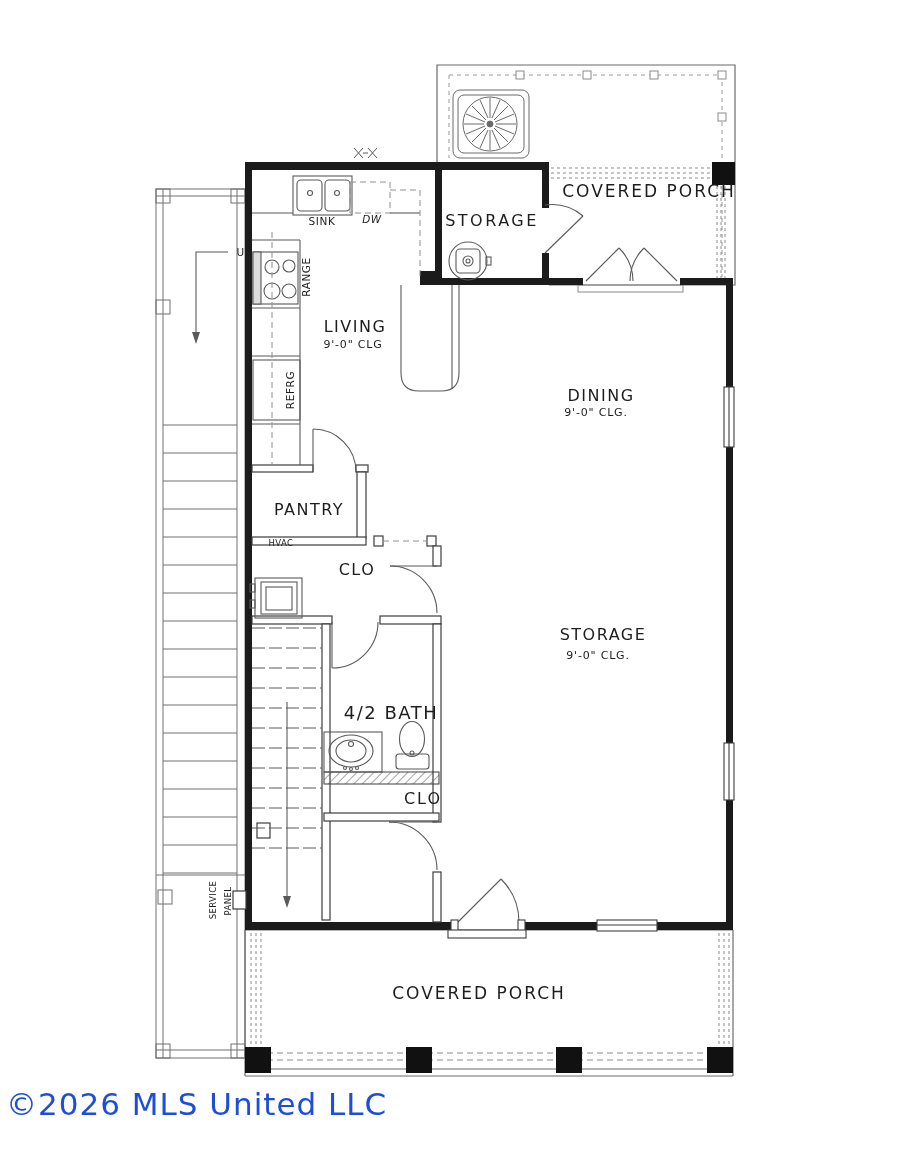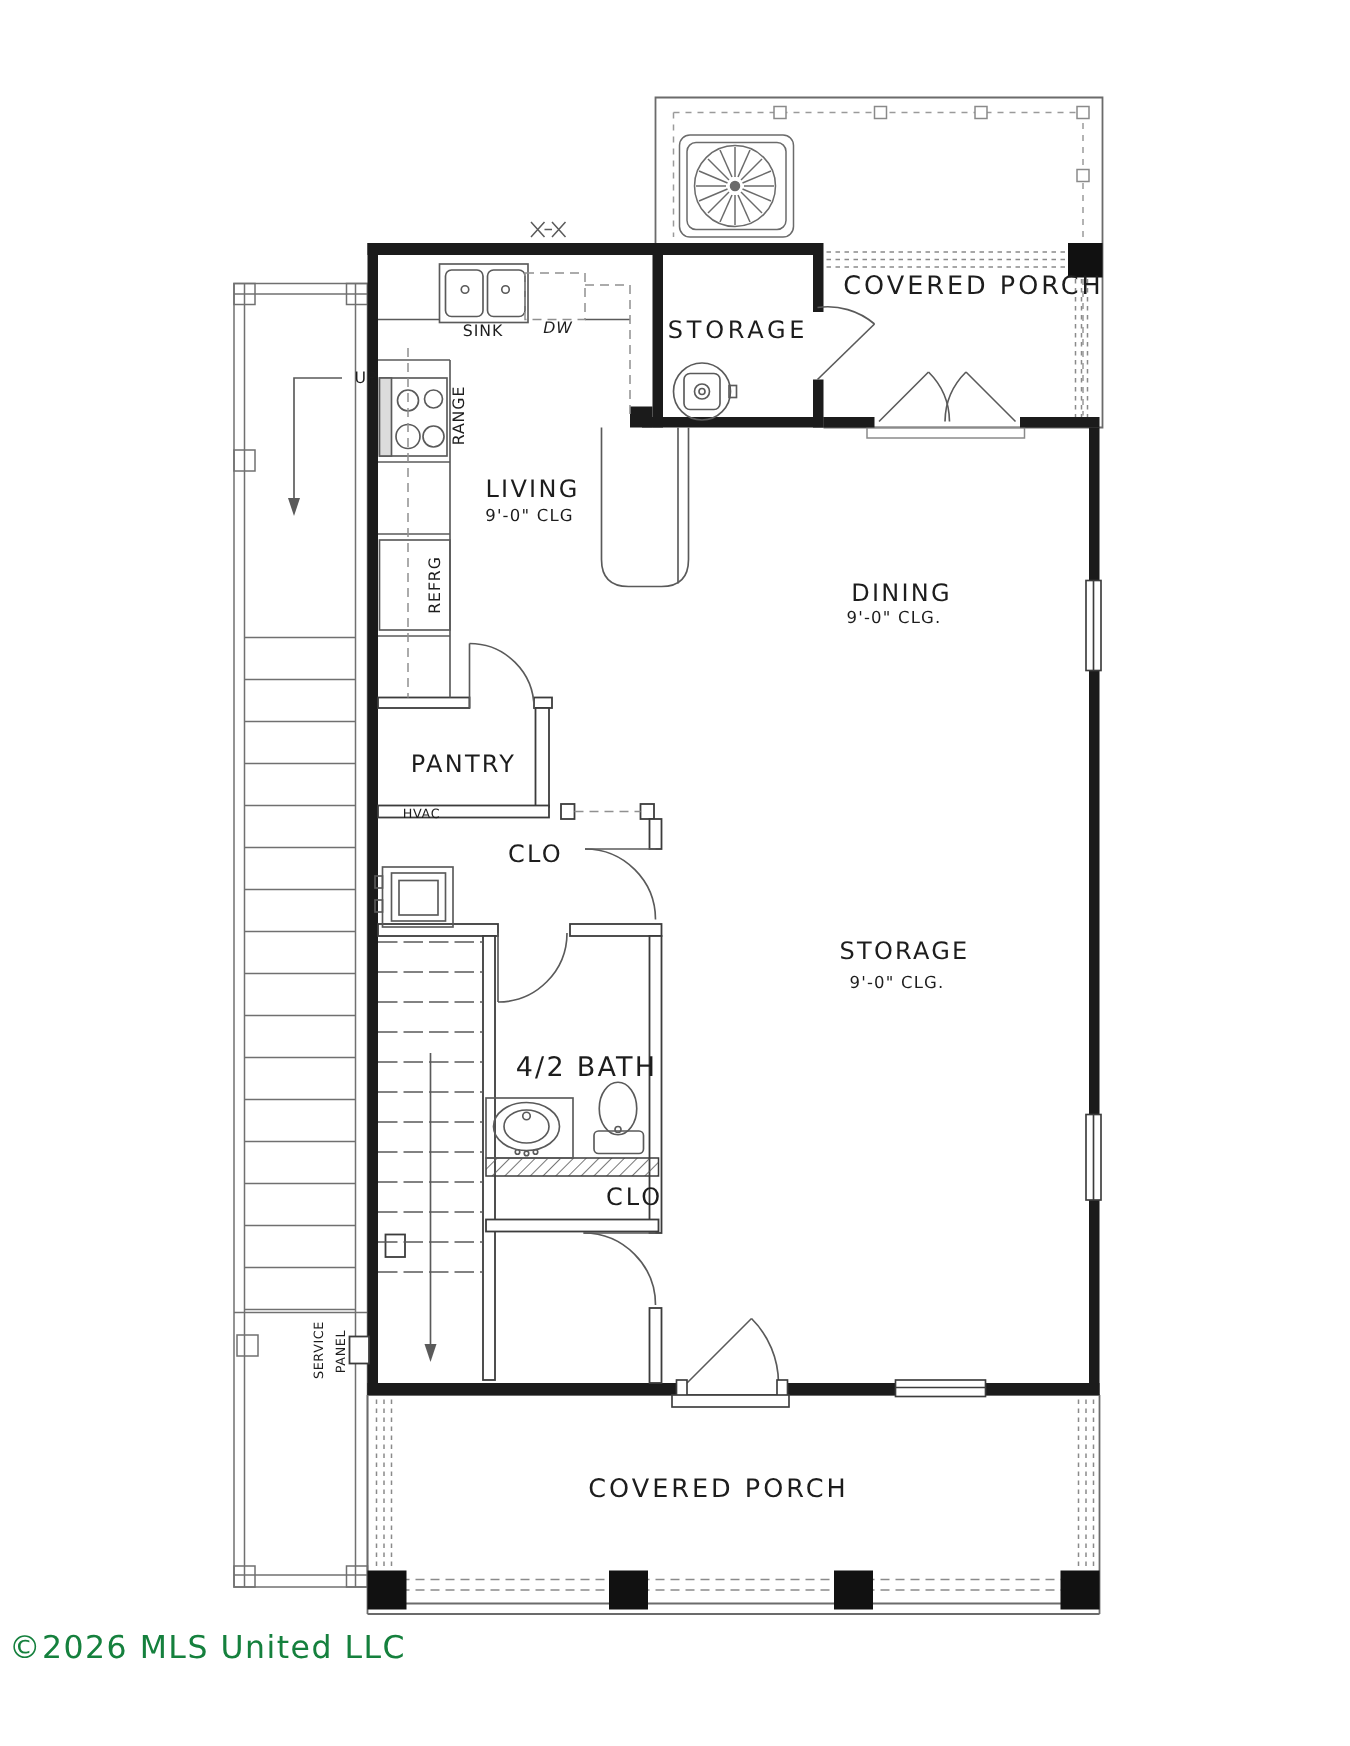--- a/index.html
+++ b/index.html
@@ -7,21 +7,21 @@
         font-family:"DejaVu Sans",sans-serif;}
   #plan svg{position:absolute;left:0;top:0;}
   .lbl{position:absolute;transform:translate(-50%,-50%);color:#1d1d1d;white-space:nowrap;
        font-family:"DejaVu Sans",sans-serif;letter-spacing:1.5px;}
   .room{font-size:16px;}
   .mid{font-size:16px;margin-left:40px;}
   .clg{font-size:11px;letter-spacing:.8px;}
   .sm{font-size:10.5px;letter-spacing:.6px;}
   .xs{font-size:8.5px;letter-spacing:.4px;}
   .rot{transform:translate(-50%,-50%) rotate(-90deg);}
-  .watermark{position:absolute;left:6px;top:1086px;font-size:21px;color:#15803d;
+  .watermark{position:absolute;left:6px;top:1086px;font-size:31px;color:#1d4ed8;
              letter-spacing:1px;transform:none;}
 </style>
 </head>
 <body>
 
 <div id="plan">
 
 <svg width="900" height="1164" viewBox="0 0 900 1164">
   <defs>
     <pattern id="hatch" patternUnits="userSpaceOnUse" width="6" height="6" patternTransform="rotate(45)">

